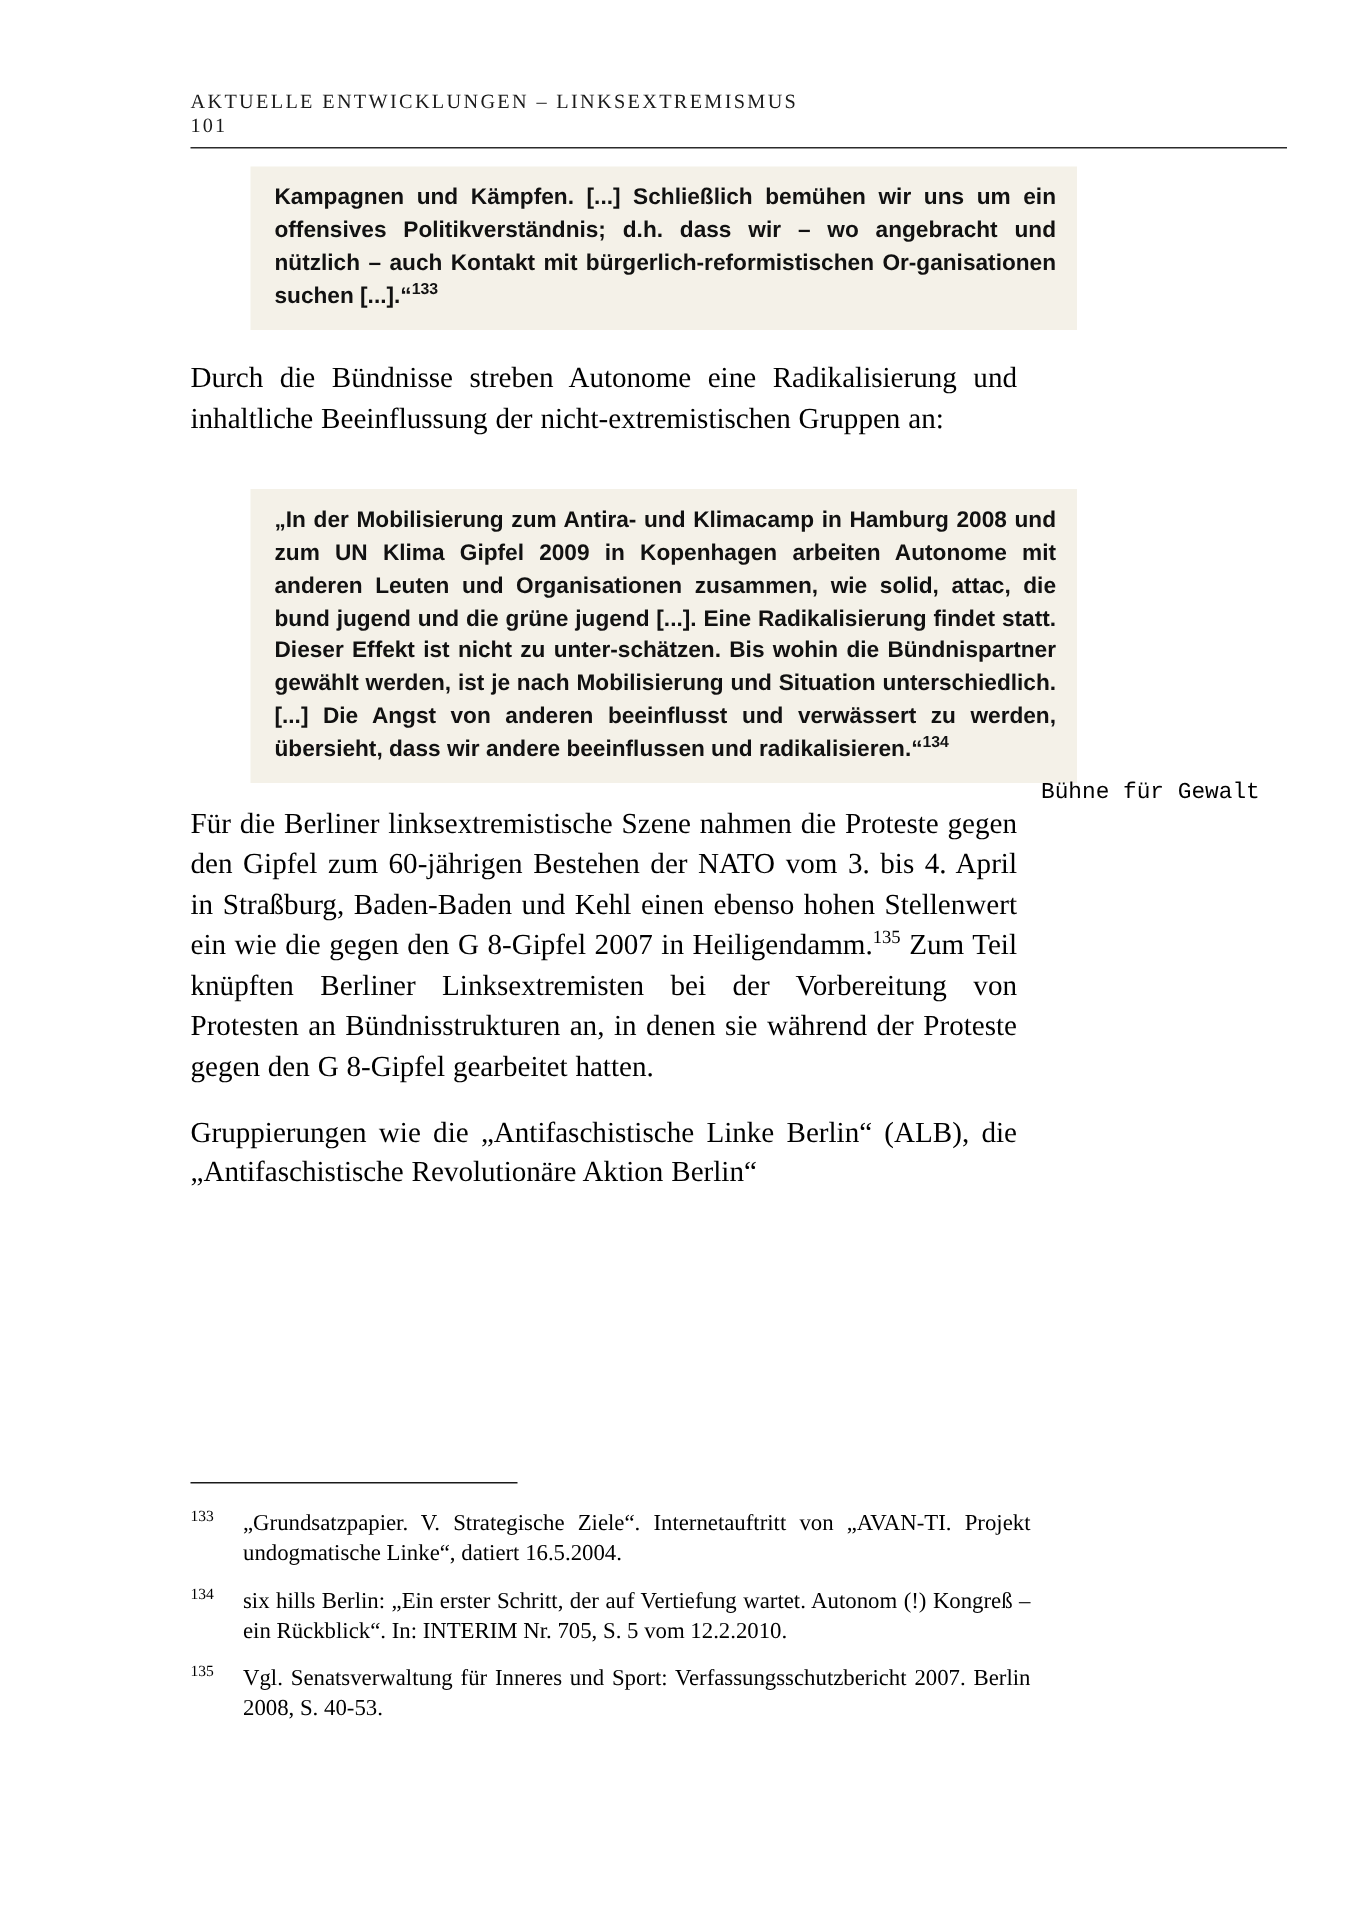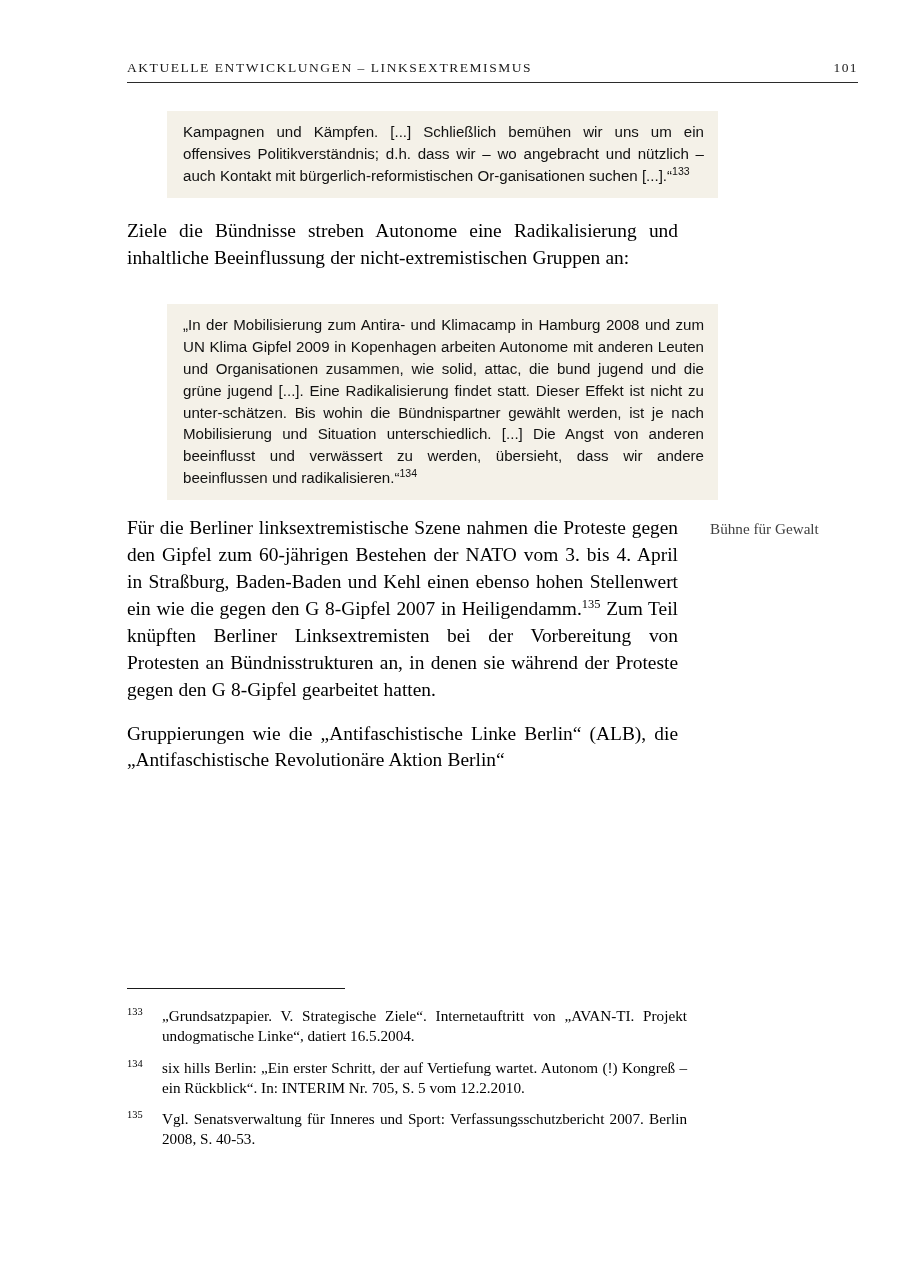--- a/index.html
+++ b/index.html
@@ -24,28 +24,29 @@
     height: 1272px;
   }
 
   
   .running-head {
     position: absolute;
     left: 127px;
     top: 60px;
     width: 731px;
     display: flex;
-    align-items: center;
+    align-items: flex-start;
     justify-content: space-between;
     font-family: "Liberation Serif", "DejaVu Serif", serif;
     font-size: 13.5px;
     letter-spacing: 1.55px;
     color: #1a1a1a;
     padding-bottom: 6px;
     border-bottom: 1.1px solid #2b2b2b;
+    flex-direction: column;
   }
   .running-head-title {
     white-space: nowrap;
   }
   .running-head-page {
     letter-spacing: 1.4px;
     font-size: 13.5px;
   }
 
   
@@ -65,20 +66,21 @@
     color: #111111;
     text-align: justify;
     text-justify: inter-word;
     padding: 10px 14px 11px 16px;
     box-sizing: border-box;
     width: 551px;
     hyphens: manual;
   }
   .quote-box p {
     margin: 0;
+    font-weight: bold;
   }
 
   
   .body-par {
     font-size: 19.4px;
     line-height: 1.385;
     text-align: justify;
     text-justify: inter-word;
     margin: 0;
     hyphens: manual;
@@ -101,25 +103,24 @@
     display: inline-block;
     min-width: 74px;
   }
 
   
   .margin-note {
     position: absolute;
     left: 694px;
     top: 519px;
     width: 170px;
-    font-family: Liberation Serif, serif;
+    font-family: Liberation Mono, monospace;
     font-size: 15.2px;
     line-height: 1.3;
-    color: #404040;
-    margin-left: 16px;
+    color: #000000;
   }
 
   
   sup {
     font-size: 0.64em;
     vertical-align: super;
     line-height: 0;
   }
   .quote-box sup {
     font-size: 0.70em;
@@ -169,21 +170,21 @@
     <span class="running-head-title">AKTUELLE ENTWICKLUNGEN – LINKSEXTREMISMUS</span>
     <span class="running-head-page">101</span>
   </div>
 
   <div class="column">
 
     <blockquote class="quote-box">
       <p><span>Kampagnen und Kämpfen. [...] Schließlich bemühen wir uns um ein offensives Politikverständnis; d.h. dass wir – wo angebracht und nützlich – auch Kontakt mit bürgerlich-reformistischen Or-ganisationen suchen [...].“</span><sup>133</sup></p>
     </blockquote>
 
-    <p class="body-par gap-after-quote1">Ziele die Bündnisse streben Autonome eine Radikalisierung und inhaltliche Beeinflussung der nicht-extremistischen Gruppen an:</p>
+    <p class="body-par gap-after-quote1">Durch die Bündnisse streben Autonome eine Radikalisierung und inhaltliche Beeinflussung der nicht-extremistischen Gruppen an:</p>
 
     <div class="gap-before-quote2">
       <blockquote class="quote-box">
         <p><span>„In der Mobilisierung zum Antira- und Klimacamp in Hamburg 2008 und zum UN Klima Gipfel 2009 in Kopenhagen arbeiten Autonome mit anderen Leuten und Organisationen zusammen, wie solid, attac, die bund jugend und die grüne jugend [...]. Eine Radikalisierung findet statt. Dieser Effekt ist nicht zu unter-schätzen. Bis wohin die Bündnispartner gewählt werden, ist je nach Mobilisierung und Situation unterschiedlich. [...] Die Angst von anderen beeinflusst und verwässert zu werden, übersieht, dass wir andere beeinflussen und radikalisieren.“</span><sup>134</sup></p>
       </blockquote>
     </div>
 
 
 
     <p class="body-par"><span>Für die Berliner linksextremistische Szene nahmen die Proteste gegen den Gipfel zum 60-jährigen Bestehen der NATO vom 3. bis 4. April in Straßburg, Baden-Baden und Kehl einen ebenso hohen Stellenwert ein wie die gegen den G 8-Gipfel 2007 in Heiligendamm.</span><sup>135</sup><span> Zum Teil knüpften Berliner Linksextremisten bei der Vorbereitung von Protesten an Bündnisstrukturen an, in denen sie während der Proteste gegen den G 8-Gipfel gearbeitet hatten.</span></p>

